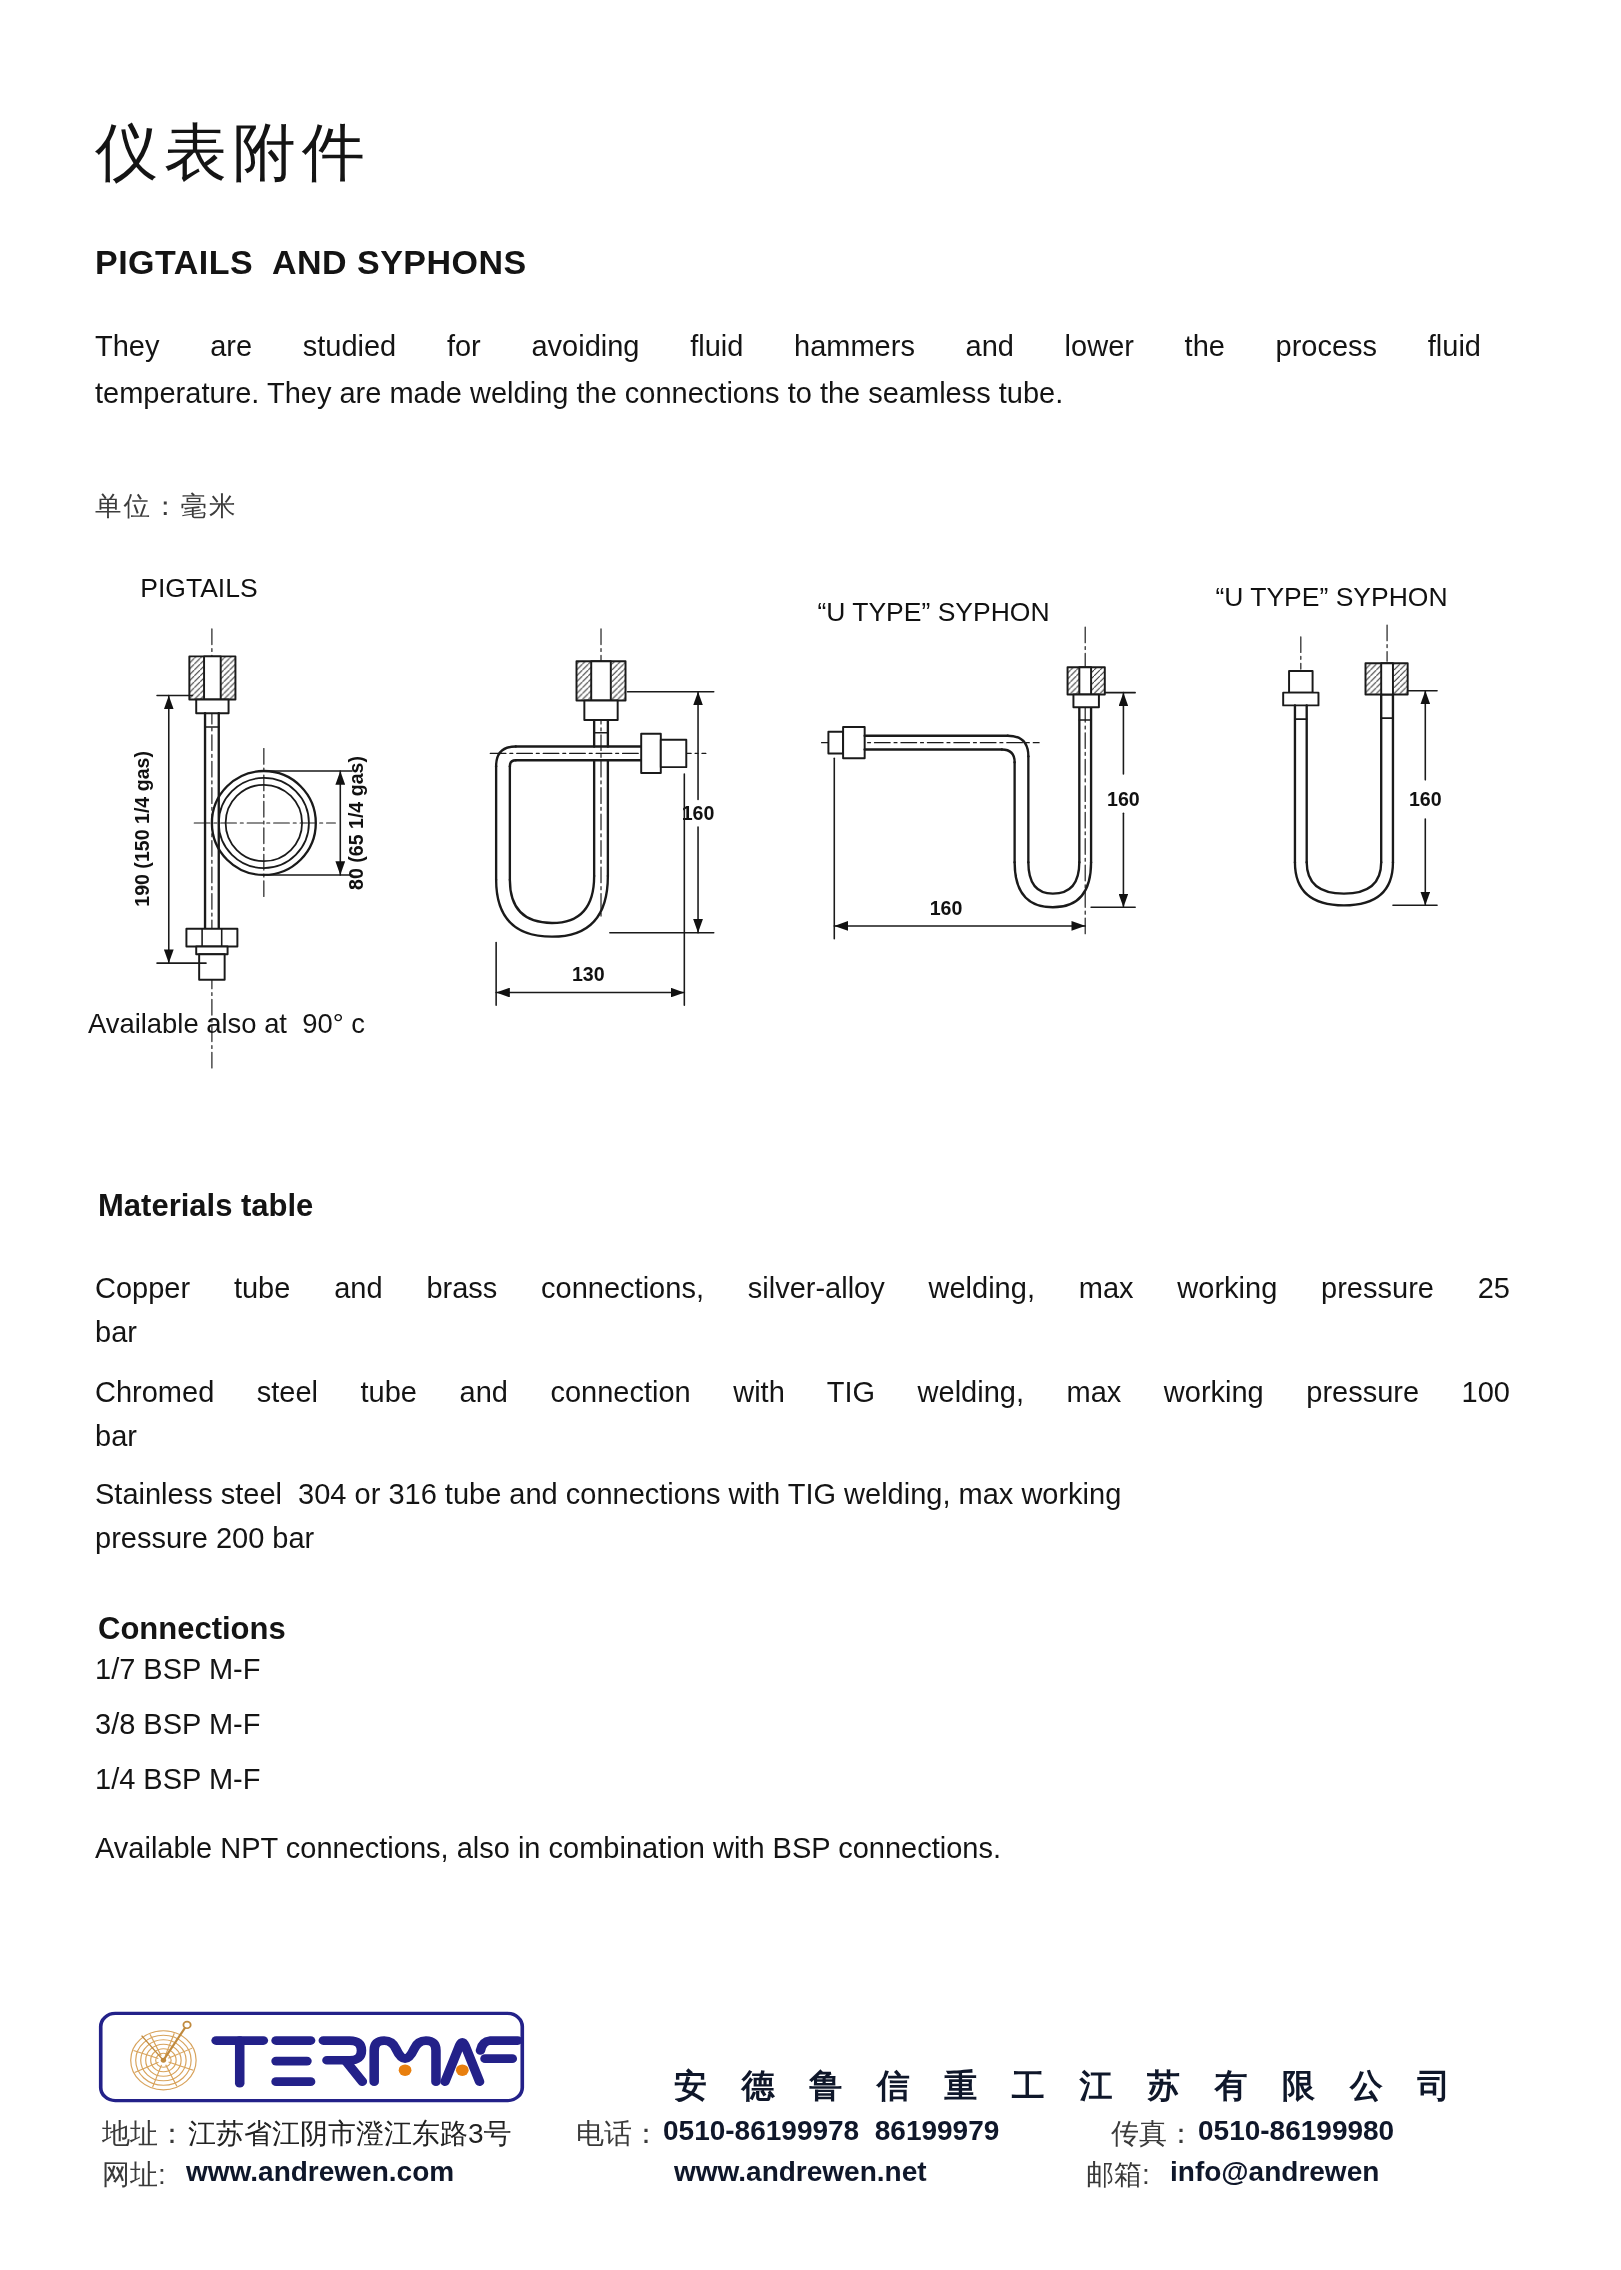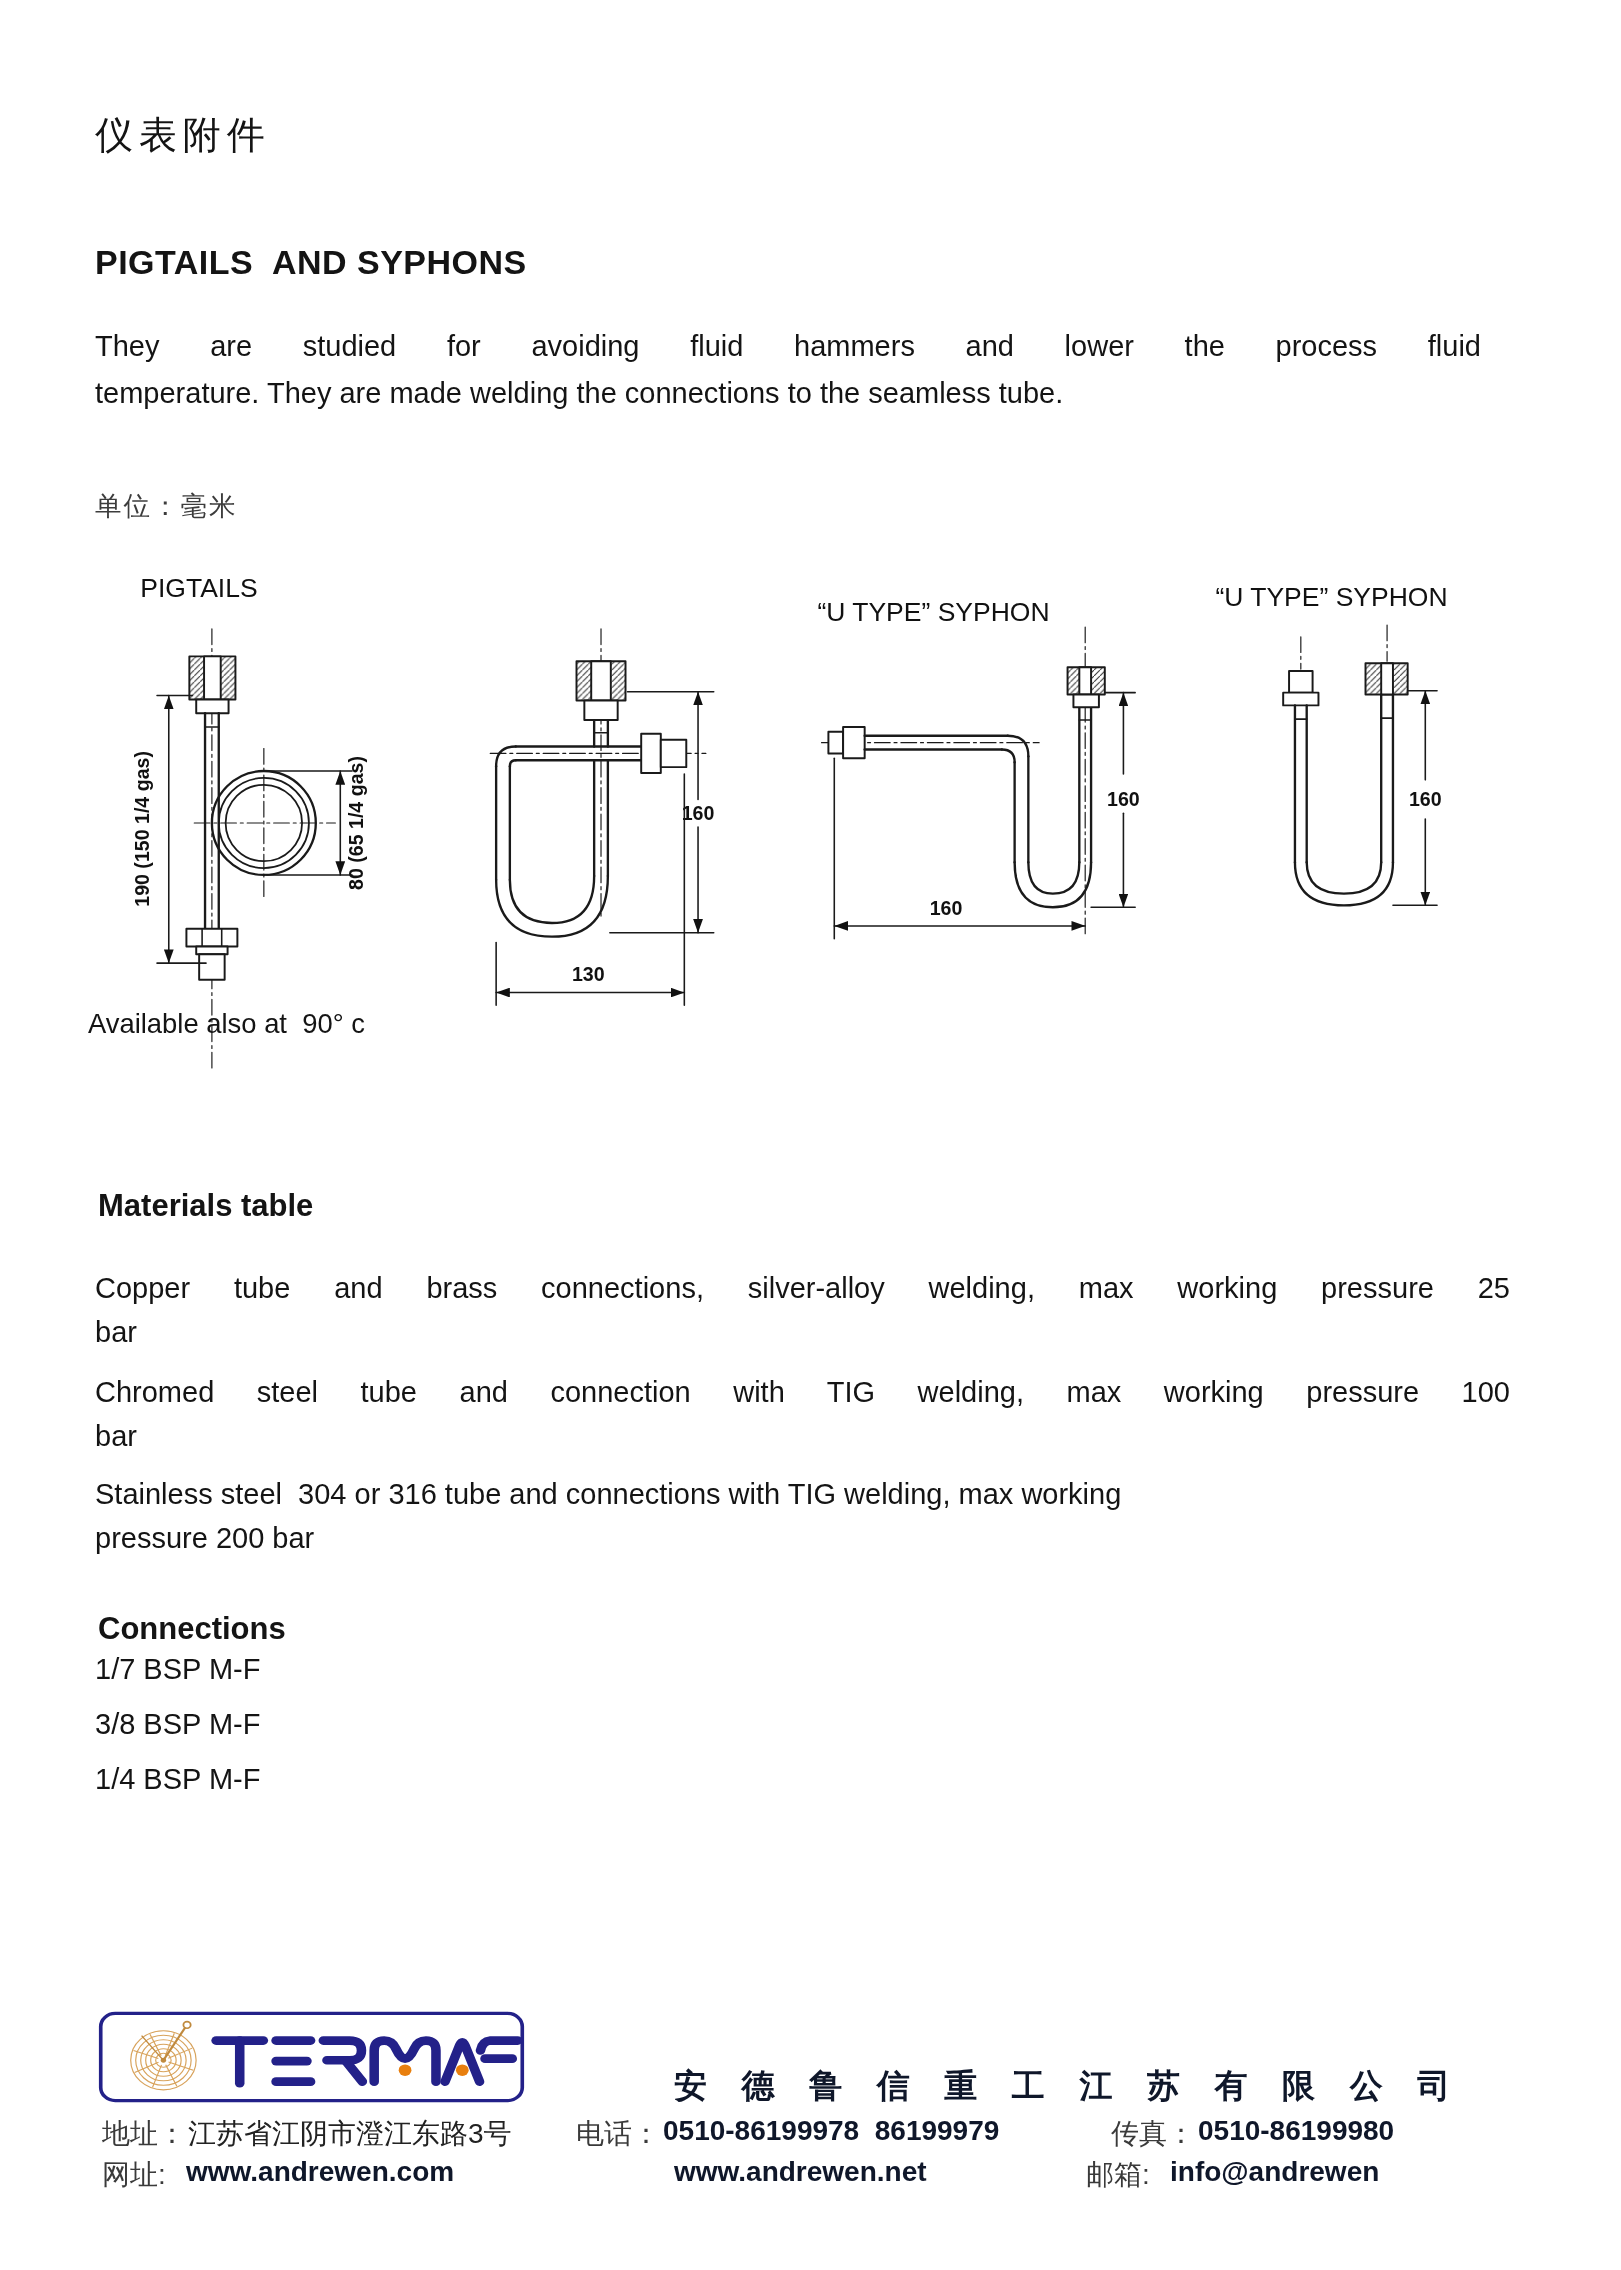--- a/index.html
+++ b/index.html
@@ -1,20 +1,20 @@
 <!DOCTYPE html>
 <html><head>
 <meta charset="utf-8">
 <style>
   html,body{margin:0;padding:0;background:#888;}
   #page{position:relative;width:1621px;height:2270px;background:#ffffff;overflow:hidden;
         font-family:"Liberation Sans", sans-serif;color:#141414;}
   .abs{position:absolute;}
   .pre{white-space:pre-wrap;}
-  .title-cn{font-family:"Liberation Serif", serif;font-size:38px;font-weight:500;letter-spacing:5.9px;}
+  .title-cn{font-family:"Liberation Serif", serif;font-size:63px;font-weight:500;letter-spacing:5.9px;}
   .h1{font-size:34px;font-weight:bold;letter-spacing:0.5px;}
   .body-line{font-size:29px;line-height:46px;width:1386px;}
   .just{text-align:justify;text-align-last:justify;}
   .unit{font-size:26.5px;color:#3c3c3c;letter-spacing:2px;}
   .diag-label{font-size:26.5px;color:#111;text-align:center;line-height:35px;}
   .note{font-size:27.4px;}
   .h2{font-size:31px;font-weight:bold;}
   .mat-line{font-size:29px;line-height:44px;width:1415px;}
   .conn-item{font-size:29px;}
   .f-label{font-size:28px;color:#3a3a3a;}
@@ -201,20 +201,21 @@
   <div class="abs mat-line just" style="left:95px;top:1370px;width:1415px;">Chromed steel tube and connection with TIG welding, max working pressure 100</div>
   <div class="abs mat-line" style="left:95px;top:1414px;">bar</div>
 
   <div class="abs mat-line pre" style="left:95px;top:1472px;">Stainless steel  304 or 316 tube and connections with TIG welding, max working</div>
   <div class="abs mat-line" style="left:95px;top:1516px;">pressure 200 bar</div>
 
   <div class="abs h2" style="left:98px;top:1611px;">Connections</div>
   <div class="abs conn-item" style="left:95px;top:1653px;">1/7 BSP M-F</div>
   <div class="abs conn-item" style="left:95px;top:1708px;">3/8 BSP M-F</div>
   <div class="abs conn-item" style="left:95px;top:1763px;">1/4 BSP M-F</div>
+  <div class="abs mat-line" style="left:95px;top:1826px;">Available NPT connections, also in combination with BSP connections.</div>
 
   <svg class="abs" style="left:98px;top:2011px;" width="427" height="92" viewBox="0 0 470 112" preserveAspectRatio="none">
     <rect x="3" y="3" width="464" height="106" rx="16" fill="#fff" stroke="#232189" stroke-width="4"></rect>
     <g transform="translate(72,60)" stroke="#d8a35c" fill="none" stroke-width="1.3">
       <circle r="36"></circle>
         <circle r="30.5"></circle>
         <circle r="25"></circle>
         <circle r="19.5"></circle>
         <circle r="14"></circle>
         <circle r="8.5"></circle>

